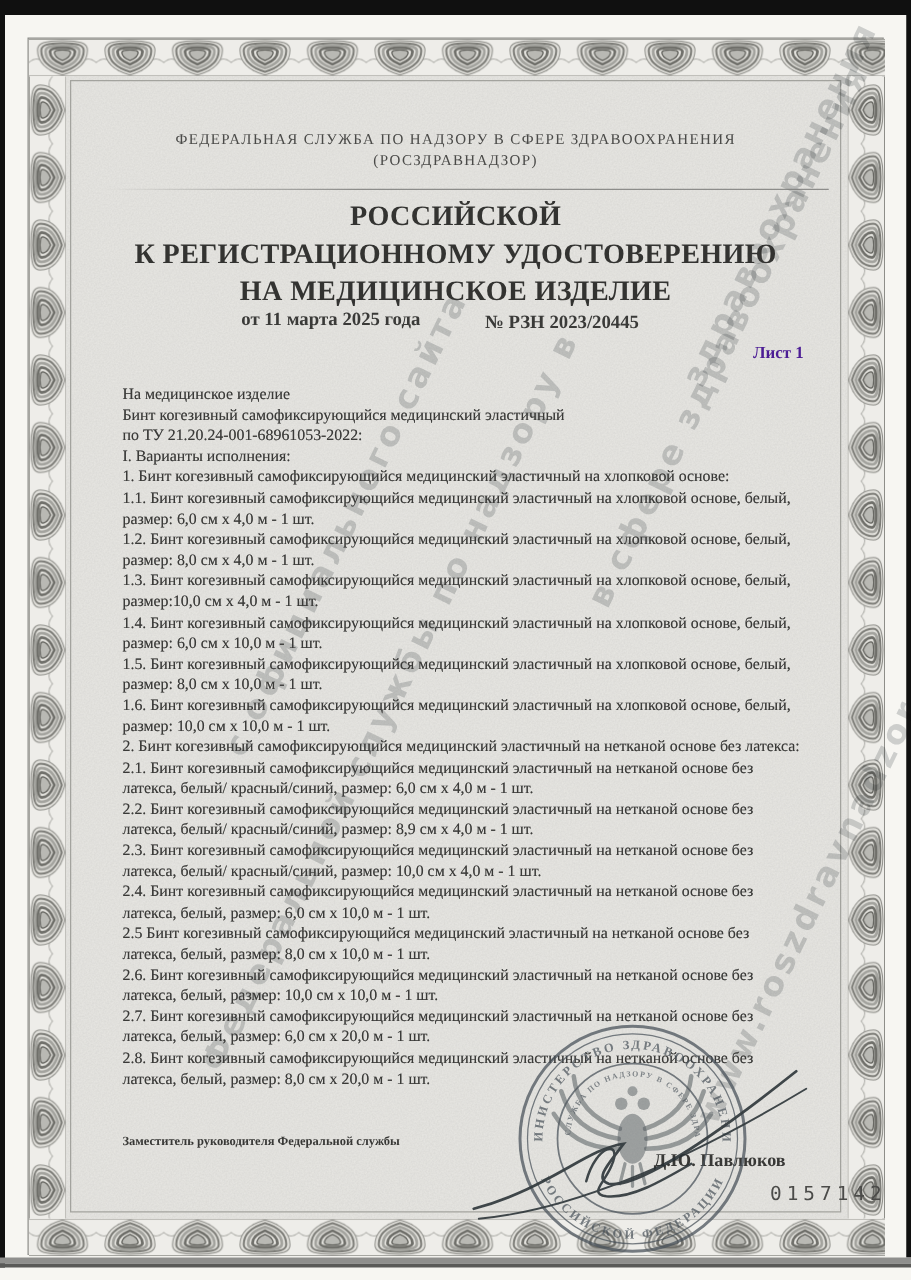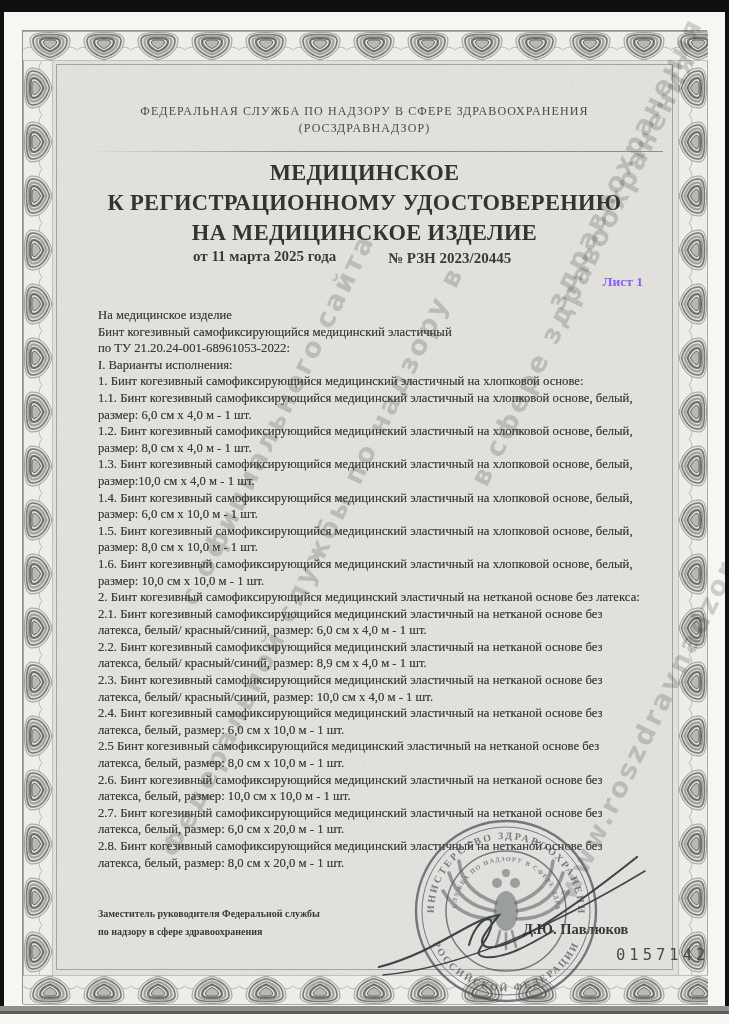--- a/index.html
+++ b/index.html
@@ -40,21 +40,21 @@
   .agency{position:absolute;left:0;top:72px;width:100%;text-align:center;
           font-size:12px;letter-spacing:1.1px;color:#4a4a48;line-height:17px;}
   .h-rule{position:absolute;left:60px;top:120px;width:580px;height:1px;
           background:linear-gradient(to right,rgba(140,140,138,0),rgba(120,120,118,.8) 35%,rgba(120,120,118,.8));}
   .title{position:absolute;left:0;top:127px;width:100%;text-align:center;
          font-size:22.5px;font-weight:bold;color:#333331;line-height:30px;letter-spacing:.3px;}
   .date-row{position:absolute;left:0;top:217px;width:100%;font-size:15px;font-weight:bold;color:#3a3a38;}
   .date-label{position:absolute;left:170px;top:0;}
   .number-label{position:absolute;left:365px;top:2px;}
   .sheet{position:absolute;left:520px;top:243px;width:100px;text-align:right;
-         font-size:13.5px;font-weight:600;color:#8b5cf6;}
+         font-size:13.5px;font-weight:600;color:#4c1d95;}
 
   
   .body-text{position:absolute;left:75px;top:276px;width:546px;font-size:12.7px;
              line-height:16.6px;color:#3a3a38;text-shadow:0 0 .4px rgba(45,45,45,.5);}
   .body-text p{margin:0;}
   .bold{font-weight:normal;}
 
   
   .sig-role{position:absolute;left:75px;top:874px;font-size:10px;font-weight:bold;
             line-height:17.5px;color:#383836;}
@@ -166,21 +166,21 @@
       <div class="wm wm4">www.roszdravnadzor.gov.ru</div>
       <div class="wm wm5">здравоохранения</div>
     </div>
 
     <div class="agency">
       <div>ФЕДЕРАЛЬНАЯ СЛУЖБА ПО НАДЗОРУ В СФЕРЕ ЗДРАВООХРАНЕНИЯ</div>
       <div>(РОСЗДРАВНАДЗОР)</div>
     </div>
     <div class="h-rule"></div>
     <div class="title">
-      <div>МЕДИЦИНСКОЕ</div>
+      <div>РОССИЙСКОЙ</div>
       <div>К РЕГИСТРАЦИОННОМУ УДОСТОВЕРЕНИЮ</div>
       <div>НА МЕДИЦИНСКОЕ ИЗДЕЛИЕ</div>
     </div>
     <div class="date-row">
       <span class="date-label">от  11 марта 2025 года</span>
       <span class="number-label">№  РЗН 2023/20445</span>
     </div>
     <div class="sheet">Лист 1</div>
 
     <div class="body-text">
@@ -204,21 +204,20 @@
           <p>2.4. Бинт когезивный самофиксирующийся медицинский эластичный на нетканой основе без латекса, белый, размер: 6,0 см х 10,0 м - 1 шт.</p>
           <p>2.5 Бинт когезивный самофиксирующийся медицинский эластичный на нетканой основе без латекса, белый, размер: 8,0 см х 10,0 м - 1 шт.</p>
           <p>2.6. Бинт когезивный самофиксирующийся медицинский эластичный на нетканой основе без латекса, белый, размер: 10,0 см х 10,0 м - 1 шт.</p>
           <p>2.7. Бинт когезивный самофиксирующийся медицинский эластичный на нетканой основе без латекса, белый, размер: 6,0 см х 20,0 м - 1 шт.</p>
           <p>2.8. Бинт когезивный самофиксирующийся медицинский эластичный на нетканой основе без латекса, белый, размер: 8,0 см х 20,0 м - 1 шт.</p>
         </div>
     </div>
 
     <div class="sig-role">
       <div>Заместитель руководителя Федеральной службы</div>
-      <div>по надзору в сфере здравоохранения</div>
     </div>
     <div class="sig-name">Д.Ю. Павлюков</div>
     <div class="serial">0157142</div>
 
     <svg class="stamp" width="300" height="222" viewBox="0 0 300 222">
       <g stroke="#49525a" fill="none" opacity="0.8">
         <circle cx="145" cy="115" r="90" stroke-width="2.4"></circle>
         <circle cx="145" cy="115" r="84" stroke-width="1"></circle>
         <circle cx="145" cy="115" r="60" stroke-width="1.4"></circle>
       </g>

